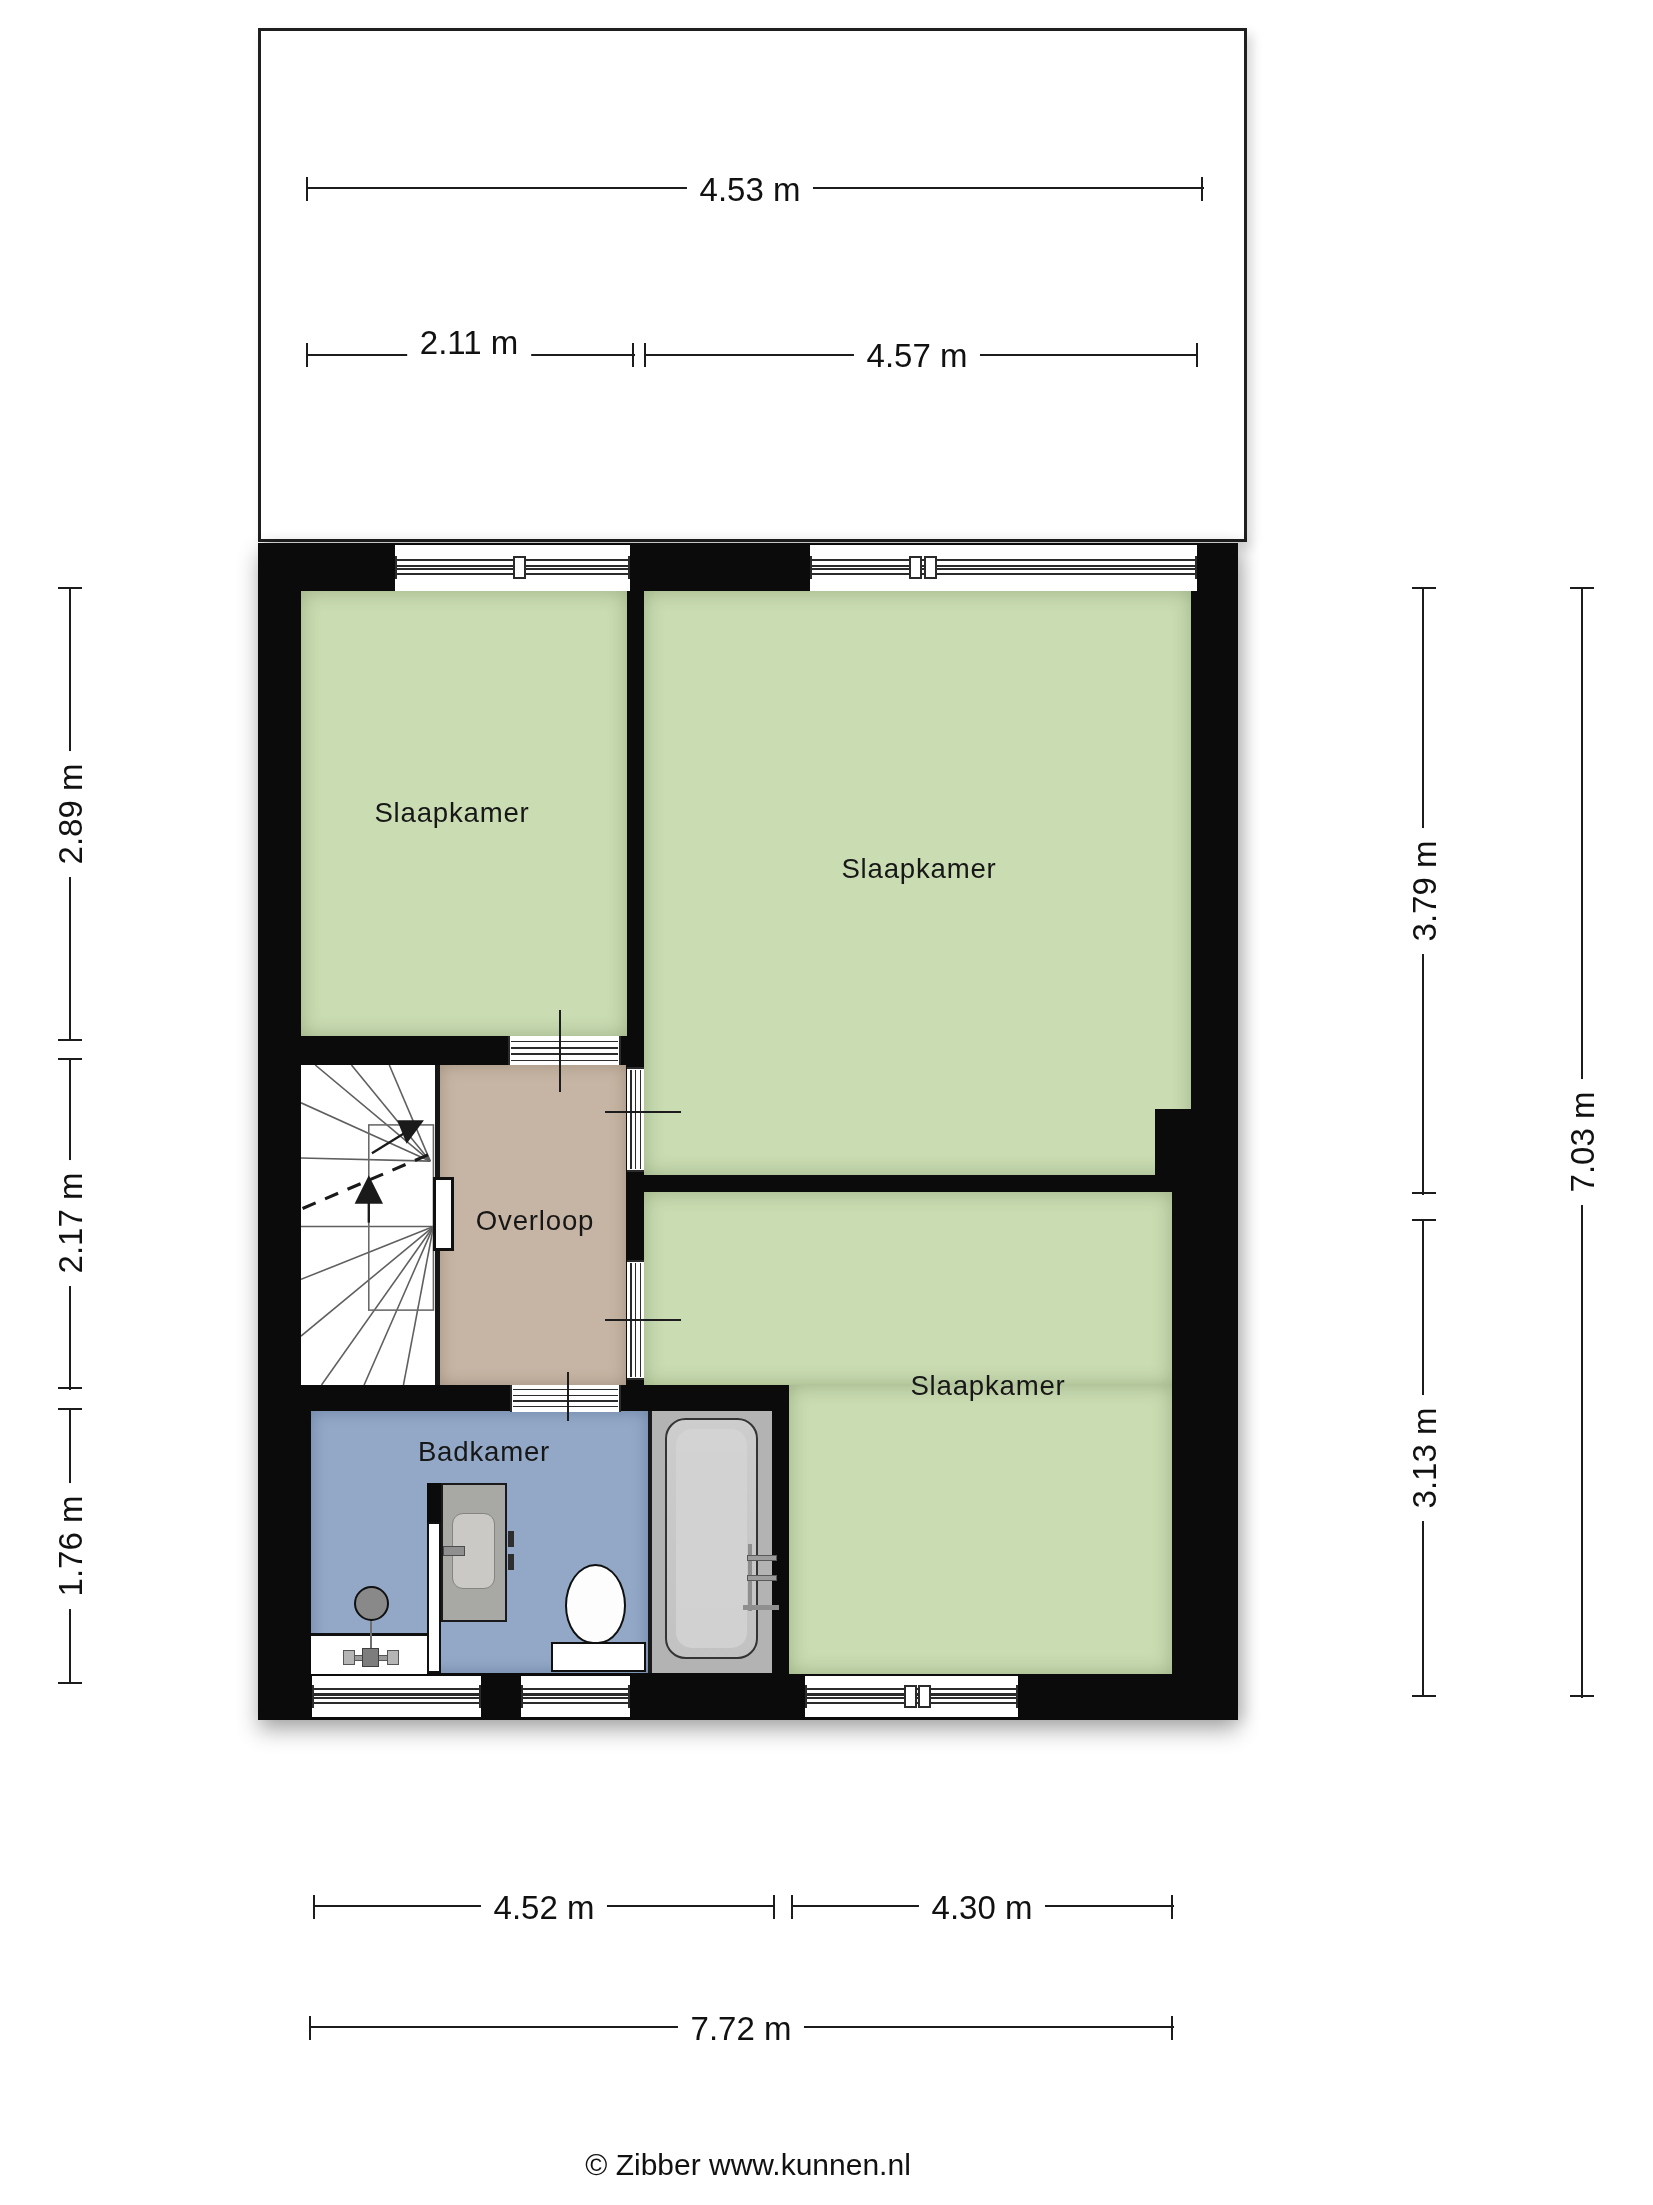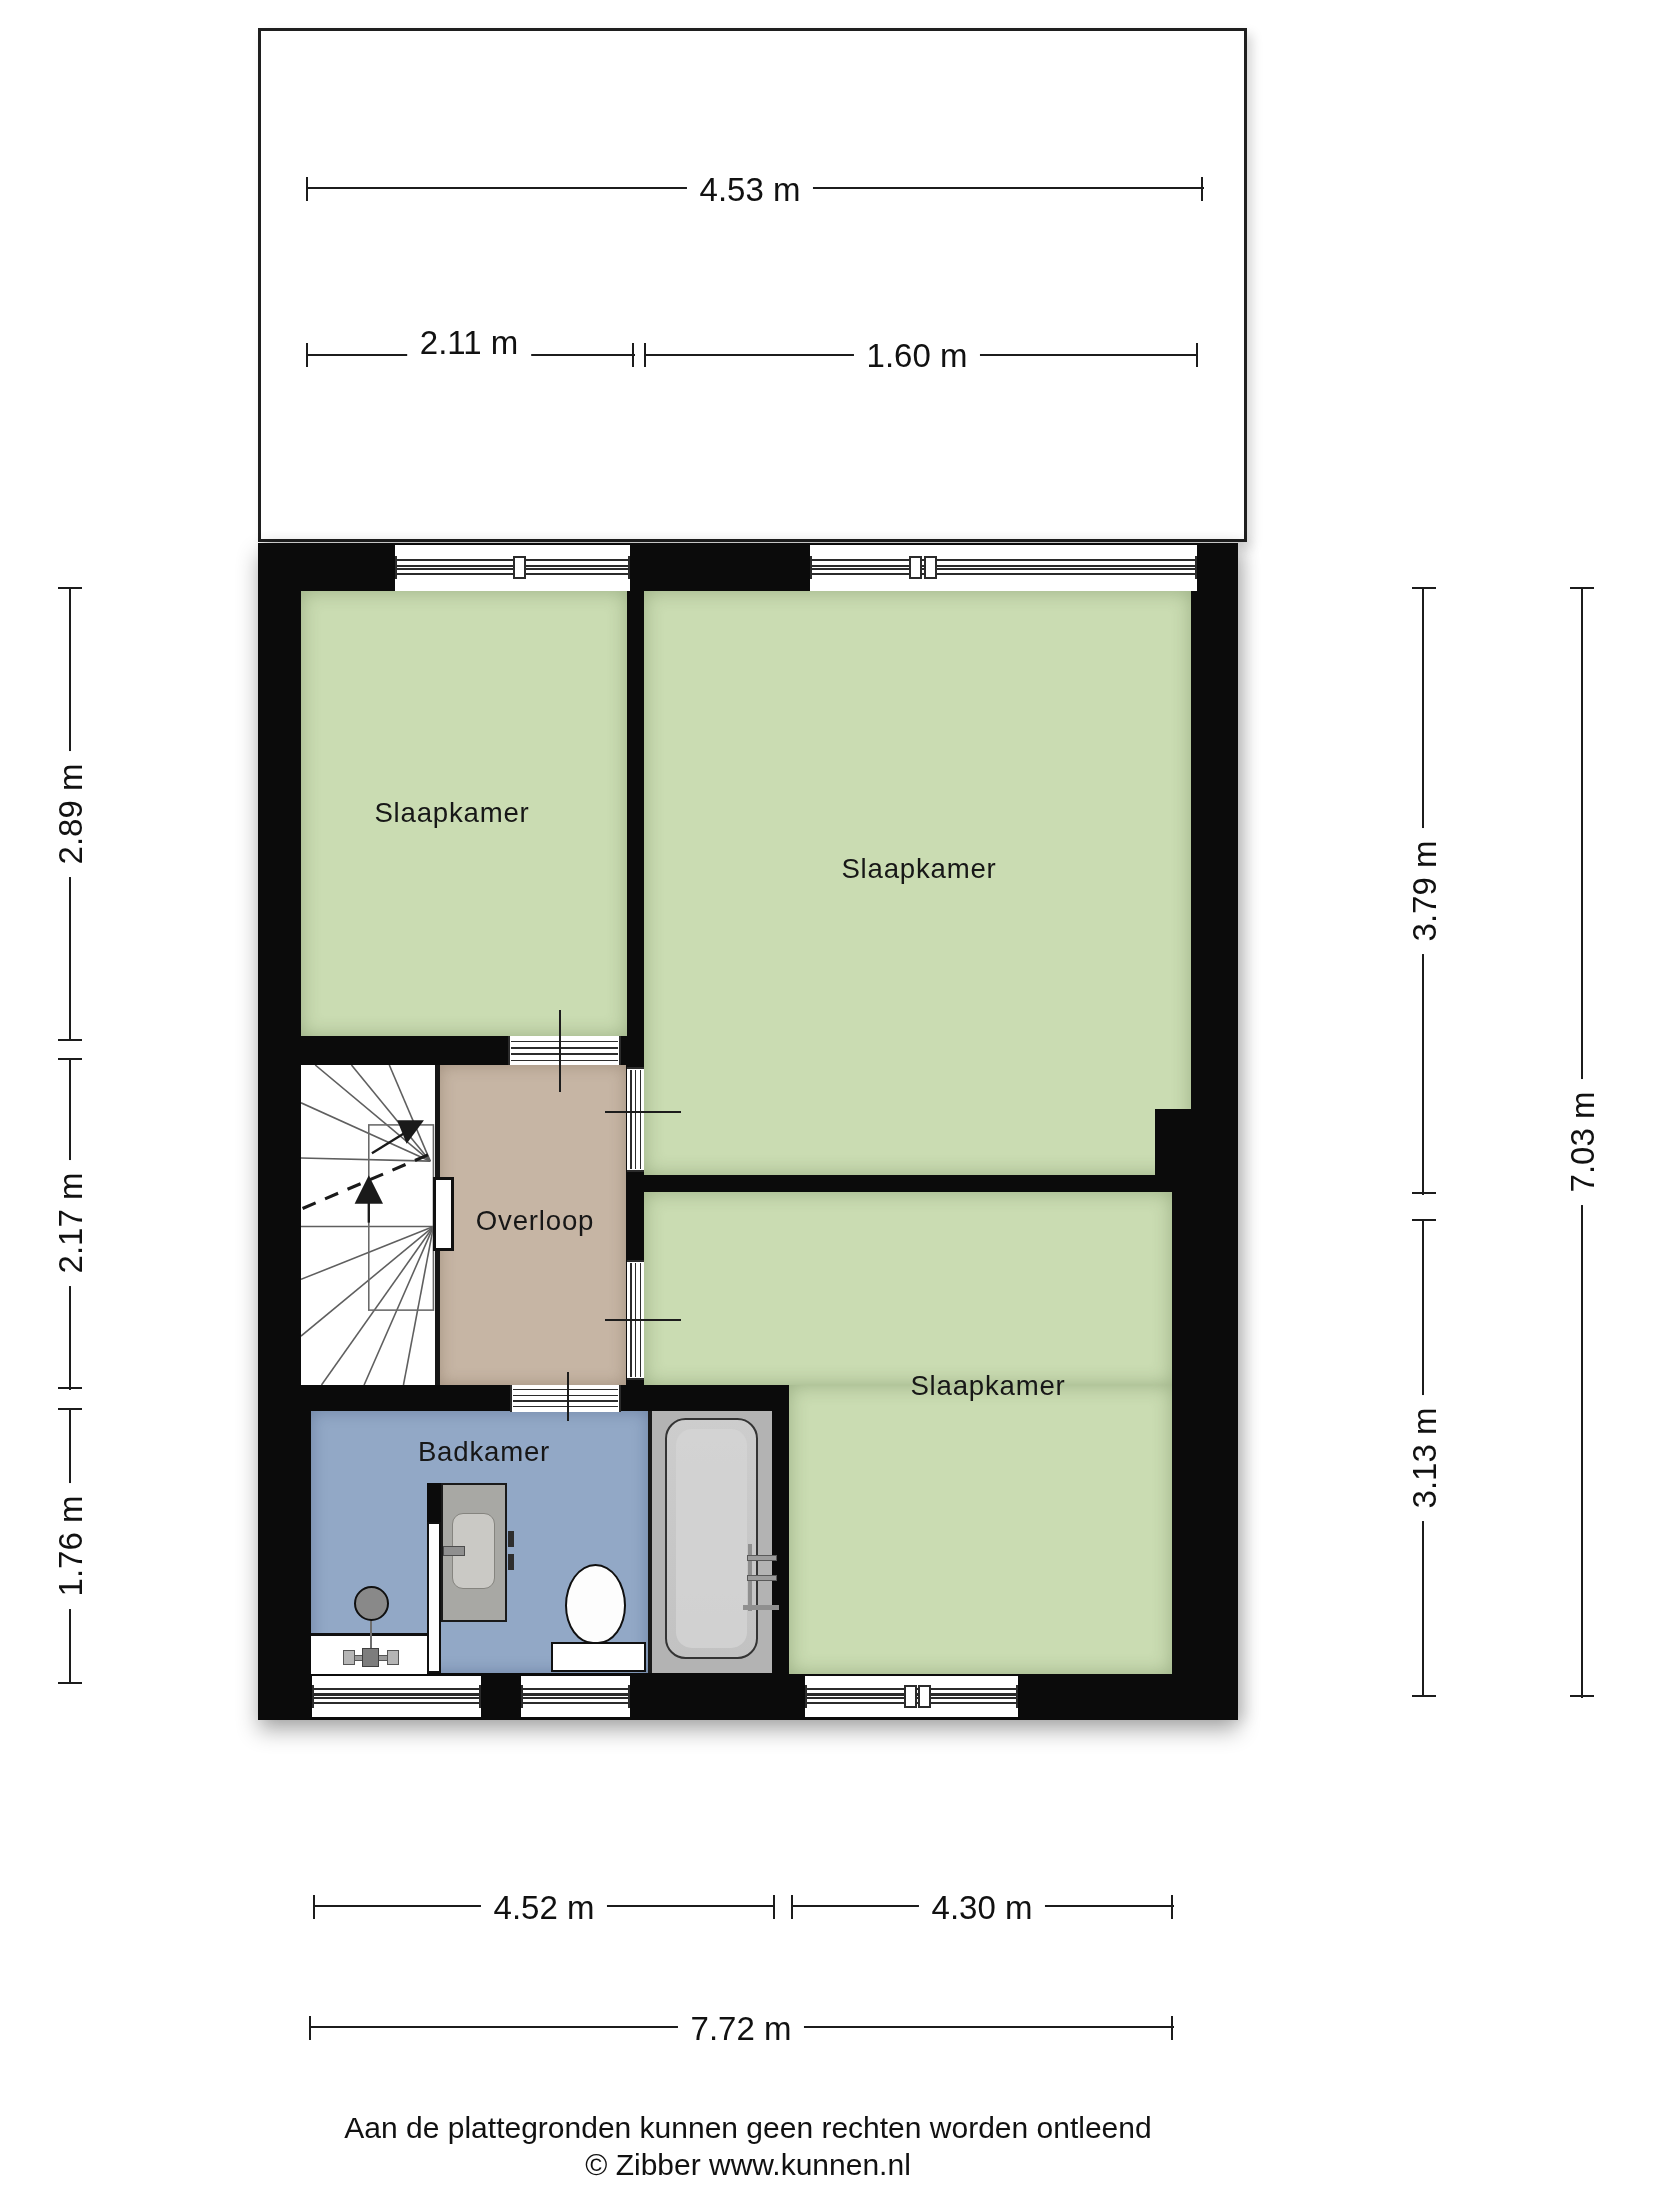--- a/index.html
+++ b/index.html
@@ -52,21 +52,21 @@
   <div>
     <div class="dl-h" style="left:306px;top:354px;width:329px;"></div>
     <div class="tick-v" style="left:306px;top:343px;"></div>
     <div class="tick-v" style="left:632px;top:343px;"></div>
     <div class="dim-label" style="left:469px;top:342px;">2.11 m</div>
   </div>
   <div>
     <div class="dl-h" style="left:644px;top:354px;width:554px;"></div>
     <div class="tick-v" style="left:644px;top:343px;"></div>
     <div class="tick-v" style="left:1196px;top:343px;"></div>
-    <div class="dim-label" style="left:917px;top:355px;">1.60 m</div>
+    <div class="dim-label" style="left:917px;top:355px;">4.57 m</div>
   </div>
 
   <div>
     <div class="dl-v" style="left:69px;top:587px;height:454px;"></div>
     <div class="tick-h" style="left:58px;top:587px;"></div>
     <div class="tick-h" style="left:58px;top:1039px;"></div>
     <div class="dim-label vert" style="left:70px;top:814px;">2.89 m</div>
   </div>
   <div>
     <div class="dl-v" style="left:69px;top:1058px;height:332px;"></div>
@@ -268,17 +268,16 @@
     <div class="tick-v" style="left:1171px;top:1895px;"></div>
     <div class="dim-label" style="left:982px;top:1907px;">4.30 m</div>
   </div>
   <div>
     <div class="dl-h" style="left:309px;top:2026px;width:865px;"></div>
     <div class="tick-v" style="left:309px;top:2016px;"></div>
     <div class="tick-v" style="left:1171px;top:2016px;"></div>
     <div class="dim-label" style="left:741px;top:2028px;">7.72 m</div>
   </div>
 
-  <div class="footer-text" style="left:748px;top:2128px;">Aan de plattegronden kunnen geen rechten worden ontleend</div>
   <div class="footer-text" style="left:748px;top:2165px;">© Zibber www.kunnen.nl</div>
 
 </div>
 
 
 </body></html>

